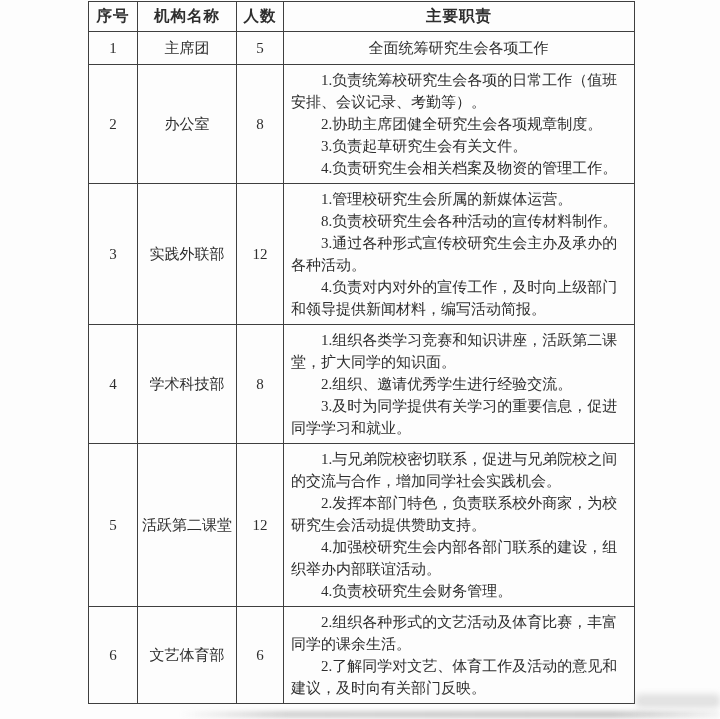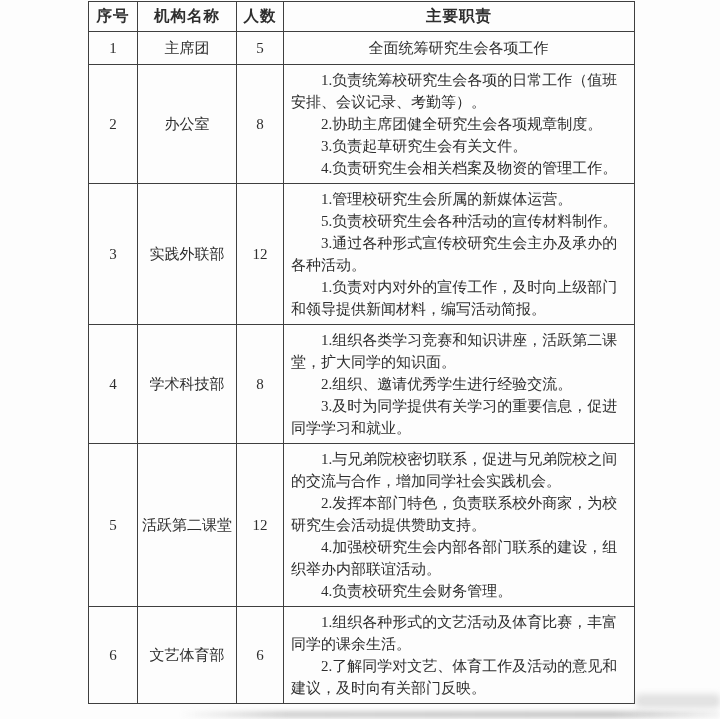--- a/index.html
+++ b/index.html
@@ -111,23 +111,23 @@
           <p>3.负责起草研究生会有关文件。</p>
           <p>4.负责研究生会相关档案及物资的管理工作。</p>
         </td>
       </tr>
       <tr>
         <td class="cell-center">3</td>
         <td class="cell-center">实践外联部</td>
         <td class="cell-center">12</td>
         <td class="duties">
           <p>1.管理校研究生会所属的新媒体运营。</p>
-          <p>5.负责校研究生会各种活动的宣传材料制作。</p>
+          <p>8.负责校研究生会各种活动的宣传材料制作。</p>
           <p>3.通过各种形式宣传校研究生会主办及承办的各种活动。</p>
-          <p>1.负责对内对外的宣传工作，及时向上级部门和领导提供新闻材料，编写活动简报。</p>
+          <p>4.负责对内对外的宣传工作，及时向上级部门和领导提供新闻材料，编写活动简报。</p>
         </td>
       </tr>
       <tr>
         <td class="cell-center">4</td>
         <td class="cell-center">学术科技部</td>
         <td class="cell-center">8</td>
         <td class="duties">
           <p>1.组织各类学习竞赛和知识讲座，活跃第二课堂，扩大同学的知识面。</p>
           <p>2.组织、邀请优秀学生进行经验交流。</p>
           <p>3.及时为同学提供有关学习的重要信息，促进同学学习和就业。</p>
@@ -142,21 +142,21 @@
           <p>2.发挥本部门特色，负责联系校外商家，为校研究生会活动提供赞助支持。</p>
           <p>4.加强校研究生会内部各部门联系的建设，组织举办内部联谊活动。</p>
           <p>4.负责校研究生会财务管理。</p>
         </td>
       </tr>
       <tr>
         <td class="cell-center">6</td>
         <td class="cell-center">文艺体育部</td>
         <td class="cell-center">6</td>
         <td class="duties">
-          <p>1.组织各种形式的文艺活动及体育比赛，丰富同学的课余生活。</p>
+          <p>2.组织各种形式的文艺活动及体育比赛，丰富同学的课余生活。</p>
           <p>2.了解同学对文艺、体育工作及活动的意见和建议，及时向有关部门反映。</p>
         </td>
       </tr>
     </tbody>
   </table>
 
   <div class="bottom-smudge"></div>
   <div class="right-smudge"></div>
 </div>
 

